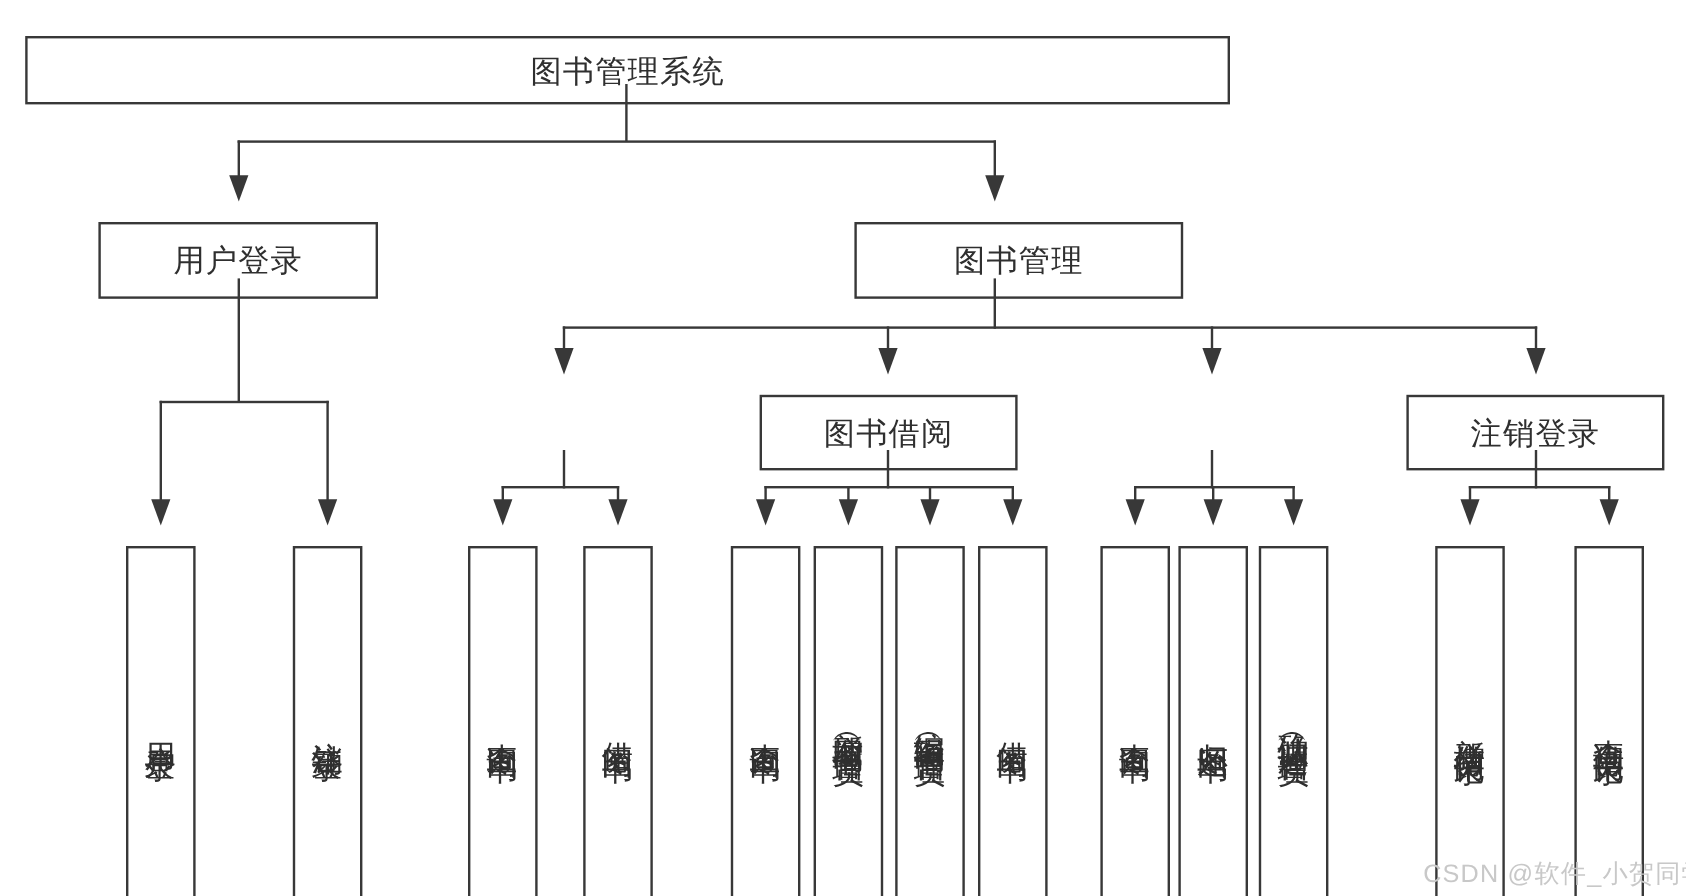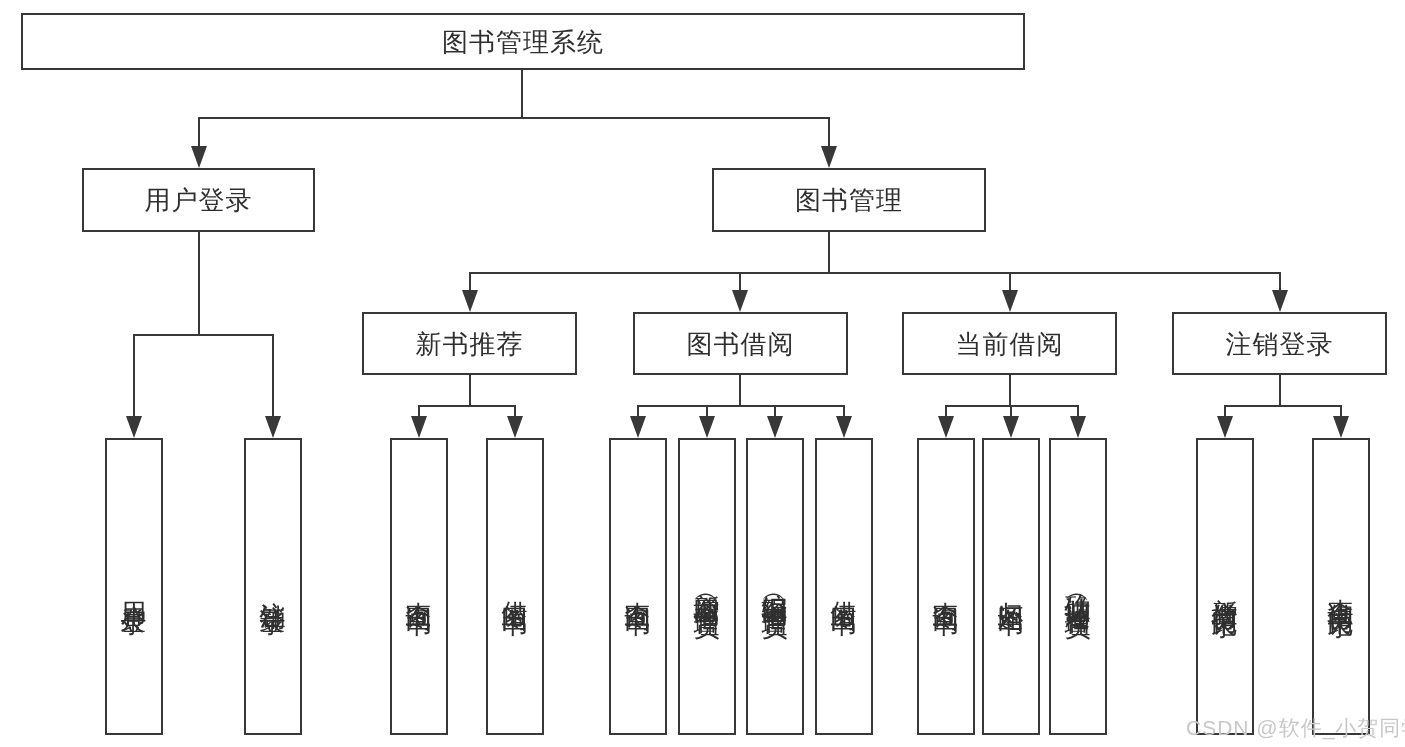--- a/index.html
+++ b/index.html
@@ -23,20 +23,21 @@
     border: 2px solid var(--line);
     background: var(--background);
     display: flex;
     align-items: center;
     justify-content: center;
     font-size: 26px;
     color: var(--text);
     letter-spacing: 1px;
     text-align: right;
     line-height: 1;
+    margin-top: 17px;
   }
   .vbox {
     writing-mode: vertical-rl;
     text-orientation: mixed;
     letter-spacing: 3px;
     font-size: 26px;
   }
   .hline, .vline {
     position: absolute;
     background: var(--line);
@@ -90,23 +91,21 @@
   <div class="hline" style="left:469px; top:272px; width:812px;"></div>
   <div class="vline" style="left:469px; top:272px; height:22px;"></div>
   <div class="vline" style="left:739px; top:272px; height:22px;"></div>
   <div class="vline" style="left:1009px; top:272px; height:22px;"></div>
   <div class="vline" style="left:1279px; top:272px; height:22px;"></div>
   <div class="arrow" style="left:462px; top:290px;"></div>
   <div class="arrow" style="left:732px; top:290px;"></div>
   <div class="arrow" style="left:1002px; top:290px;"></div>
   <div class="arrow" style="left:1272px; top:290px;"></div>
 
-  <div class="box" style="left:362px; top:312px; width:215px; height:63px;">新书推荐</div>
   <div class="box" style="left:633px; top:312px; width:215px; height:63px;">图书借阅</div>
-  <div class="box" style="left:902px; top:312px; width:215px; height:63px;">当前借阅</div>
   <div class="box" style="left:1172px; top:312px; width:215px; height:63px;">注销登录</div>
 
   <div class="vline" style="left:469px; top:375px; height:32px;"></div>
   <div class="hline" style="left:418px; top:405px; width:98px;"></div>
   <div class="vline" style="left:418px; top:405px; height:15px;"></div>
   <div class="vline" style="left:514px; top:405px; height:15px;"></div>
   <div class="arrow" style="left:411px; top:416px;"></div>
   <div class="arrow" style="left:507px; top:416px;"></div>
 
   <div class="vline" style="left:739px; top:375px; height:32px;"></div>

